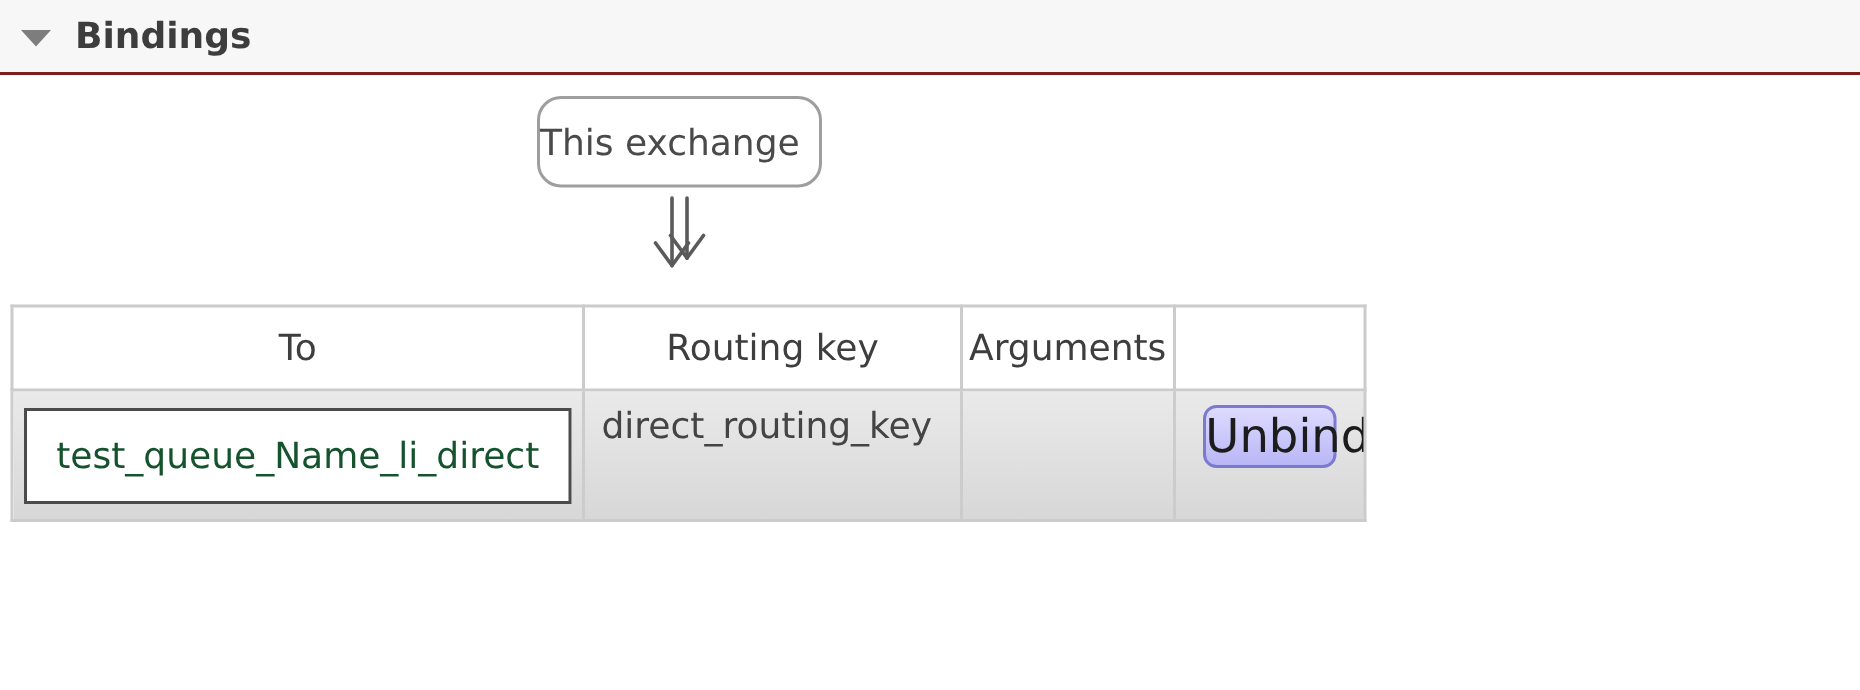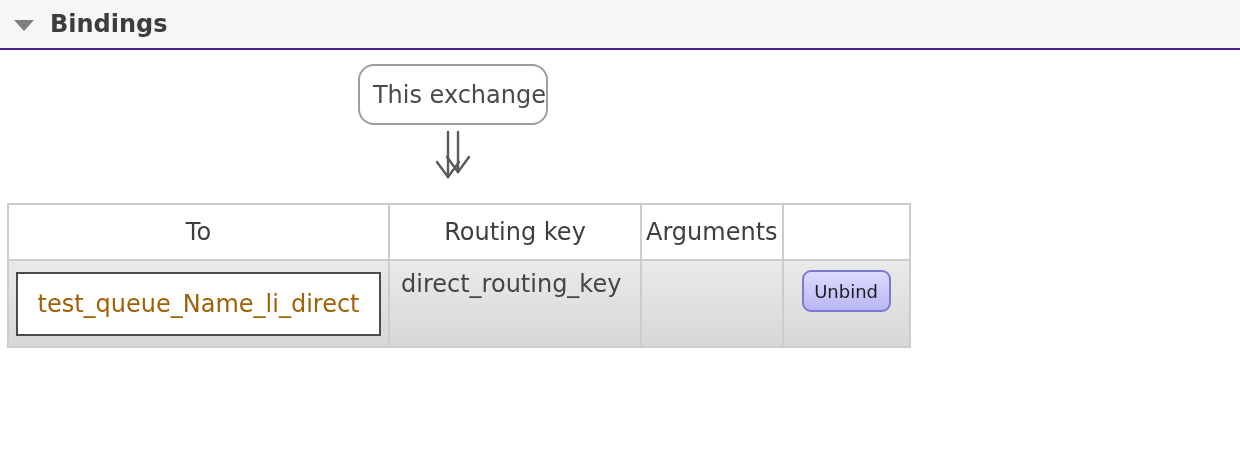--- a/index.html
+++ b/index.html
@@ -16,21 +16,21 @@
     overflow: hidden;
   }
 
   
   .section-header {
     position: absolute;
     top: 0; left: 0;
     width: 1240px; height: 50px;
     box-sizing: border-box;
     background: #f7f7f7;
-    border-bottom: 2px solid #4c1d95;
+    border-bottom: 2px solid #7f1d1d;
     display: flex;
     align-items: center;
     padding-left: 14px;
     cursor: pointer;
   }
   .triangle-down {
     width: 0; height: 0;
     border-left: 10px solid transparent;
     border-right: 10px solid transparent;
     border-top: 11px solid #7d7d7d;
@@ -47,21 +47,21 @@
   .exchange-box {
     position: absolute;
     left: 358px; top: 64px;
     width: 190px; height: 61px;
     box-sizing: border-box;
     background: #ffffff;
     border: 2px solid #9e9e9e;
     border-radius: 16px;
     display: flex;
     align-items: center;
-    justify-content: flex-end;
+    justify-content: flex-start;
     font-size: 24px;
     color: #4a4a4a;
   }
   .arrow-wrap {
     position: absolute;
     left: 432px; top: 129px;
     width: 42px; height: 54px;
   }
 
   
@@ -99,39 +99,39 @@
   td.to-cell { padding: 6px 7px; vertical-align: middle; }
   .queue-box {
     height: 64px;
     box-sizing: border-box;
     border: 2px solid #4b4b4b;
     background: #ffffff;
     display: flex;
     align-items: center;
     justify-content: center;
     font-size: 24px;
-    color: #a16207;
+    color: #14532d;
     cursor: pointer;
   }
   td.rk-cell {
     vertical-align: top;
     padding: 9px 11px;
     font-size: 24px;
     color: #444444;
   }
   td.args-cell { vertical-align: top; }
   td.action-cell {
     vertical-align: top;
     text-align: center;
     padding-top: 9px;
   }
   button.unbind-btn {
     width: 89px; height: 42px;
     font-family: "DejaVu Sans", "Liberation Sans", sans-serif;
-    font-size: 18px;
+    font-size: 31px;
     color: #1c1c1c;
     background: linear-gradient(#dddbff, #b9b6f6);
     border: 2px solid #7c7ad0;
     border-radius: 9px;
     cursor: pointer;
     padding: 0;
   }
 </style>
 </head>
 <body>

